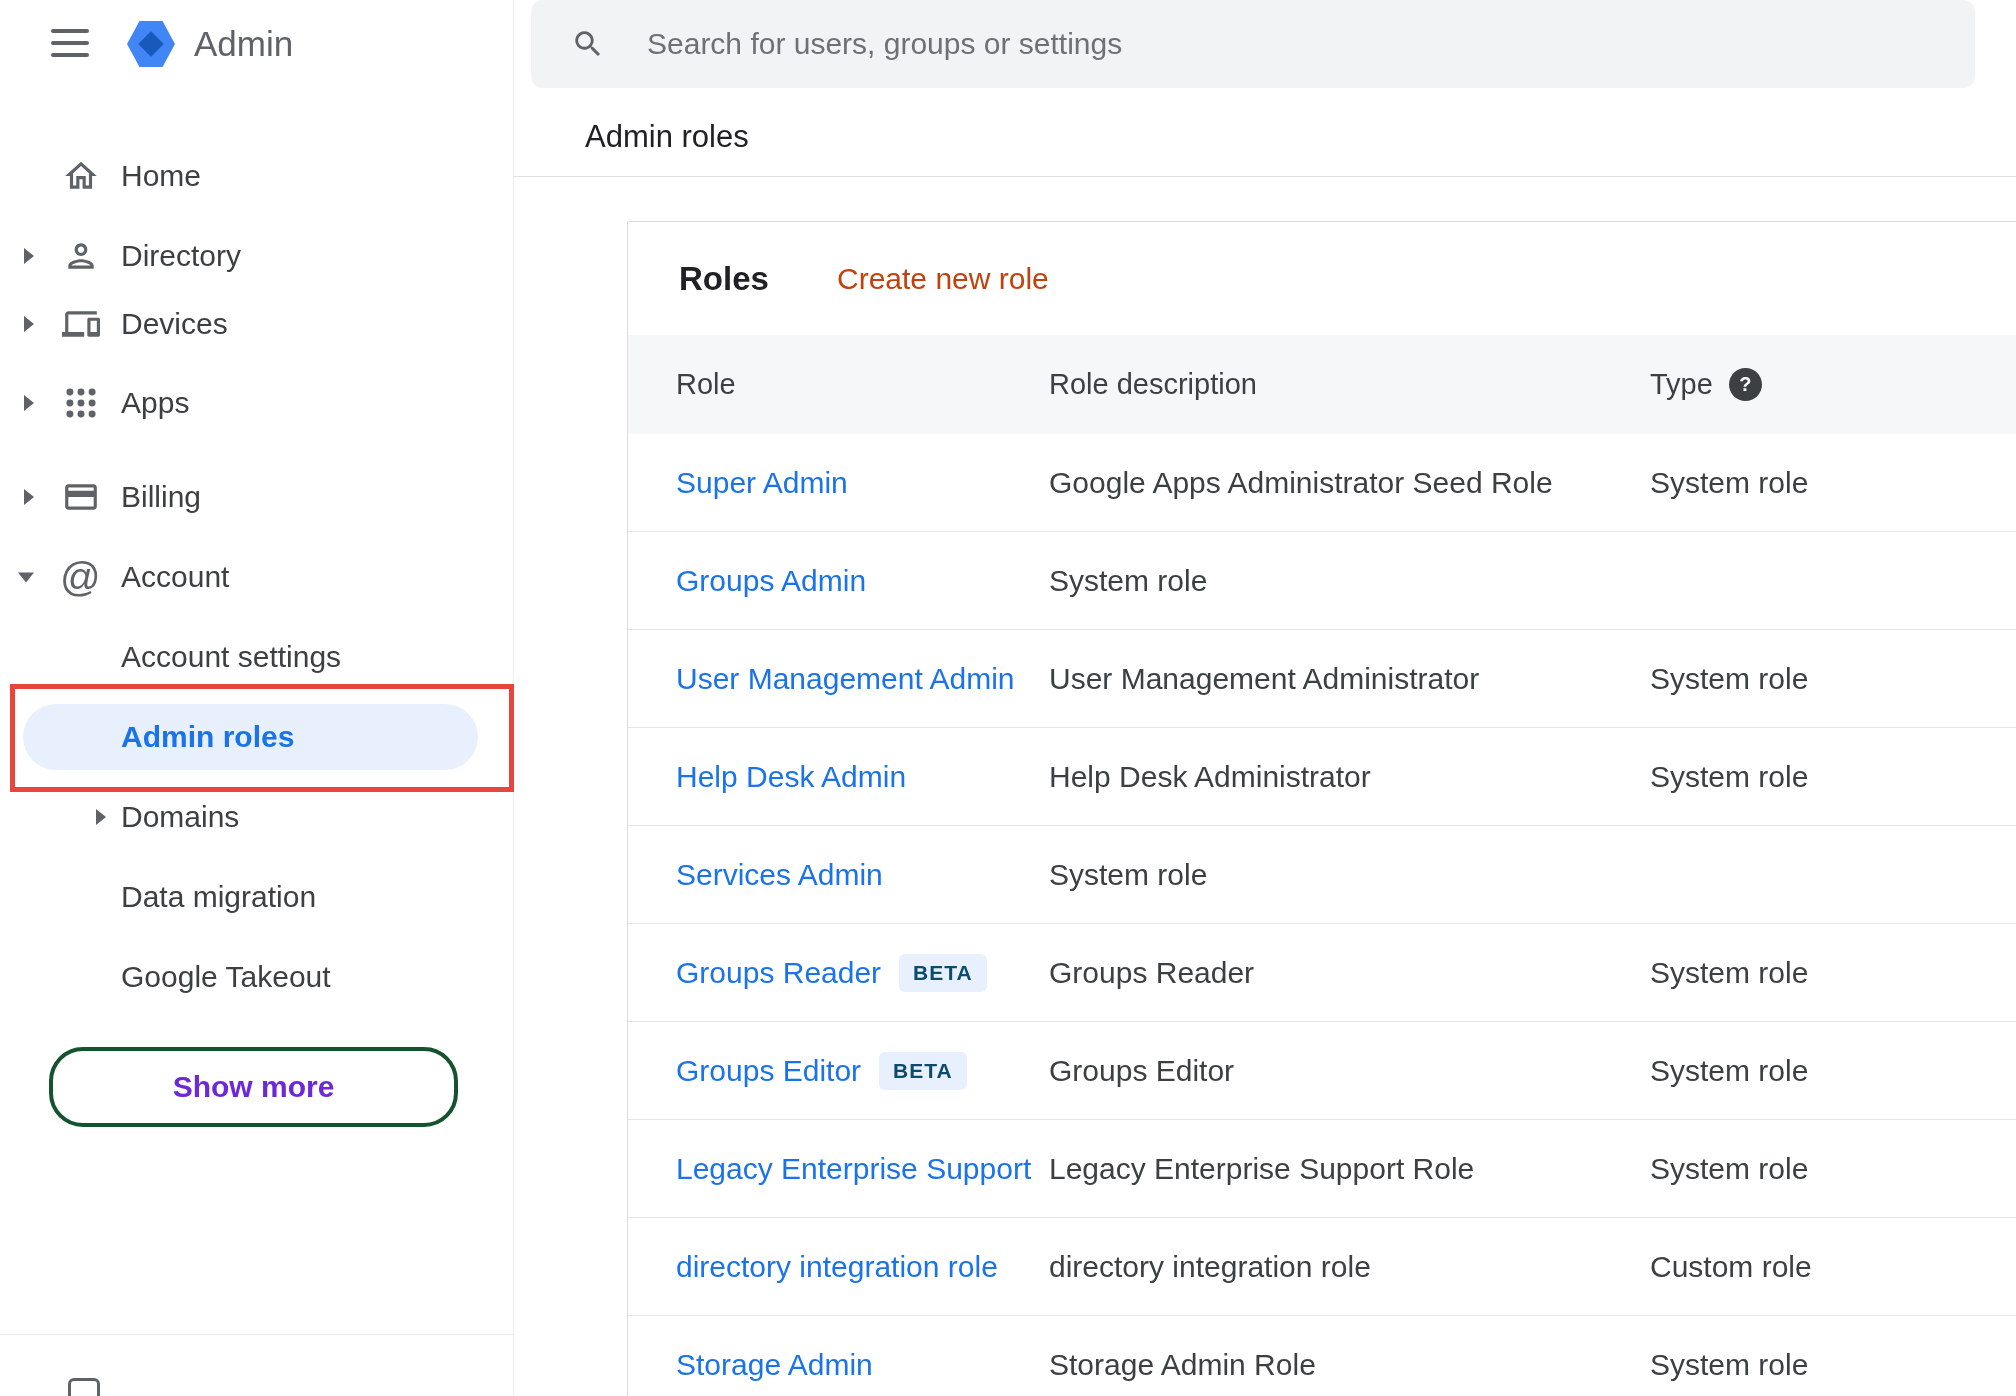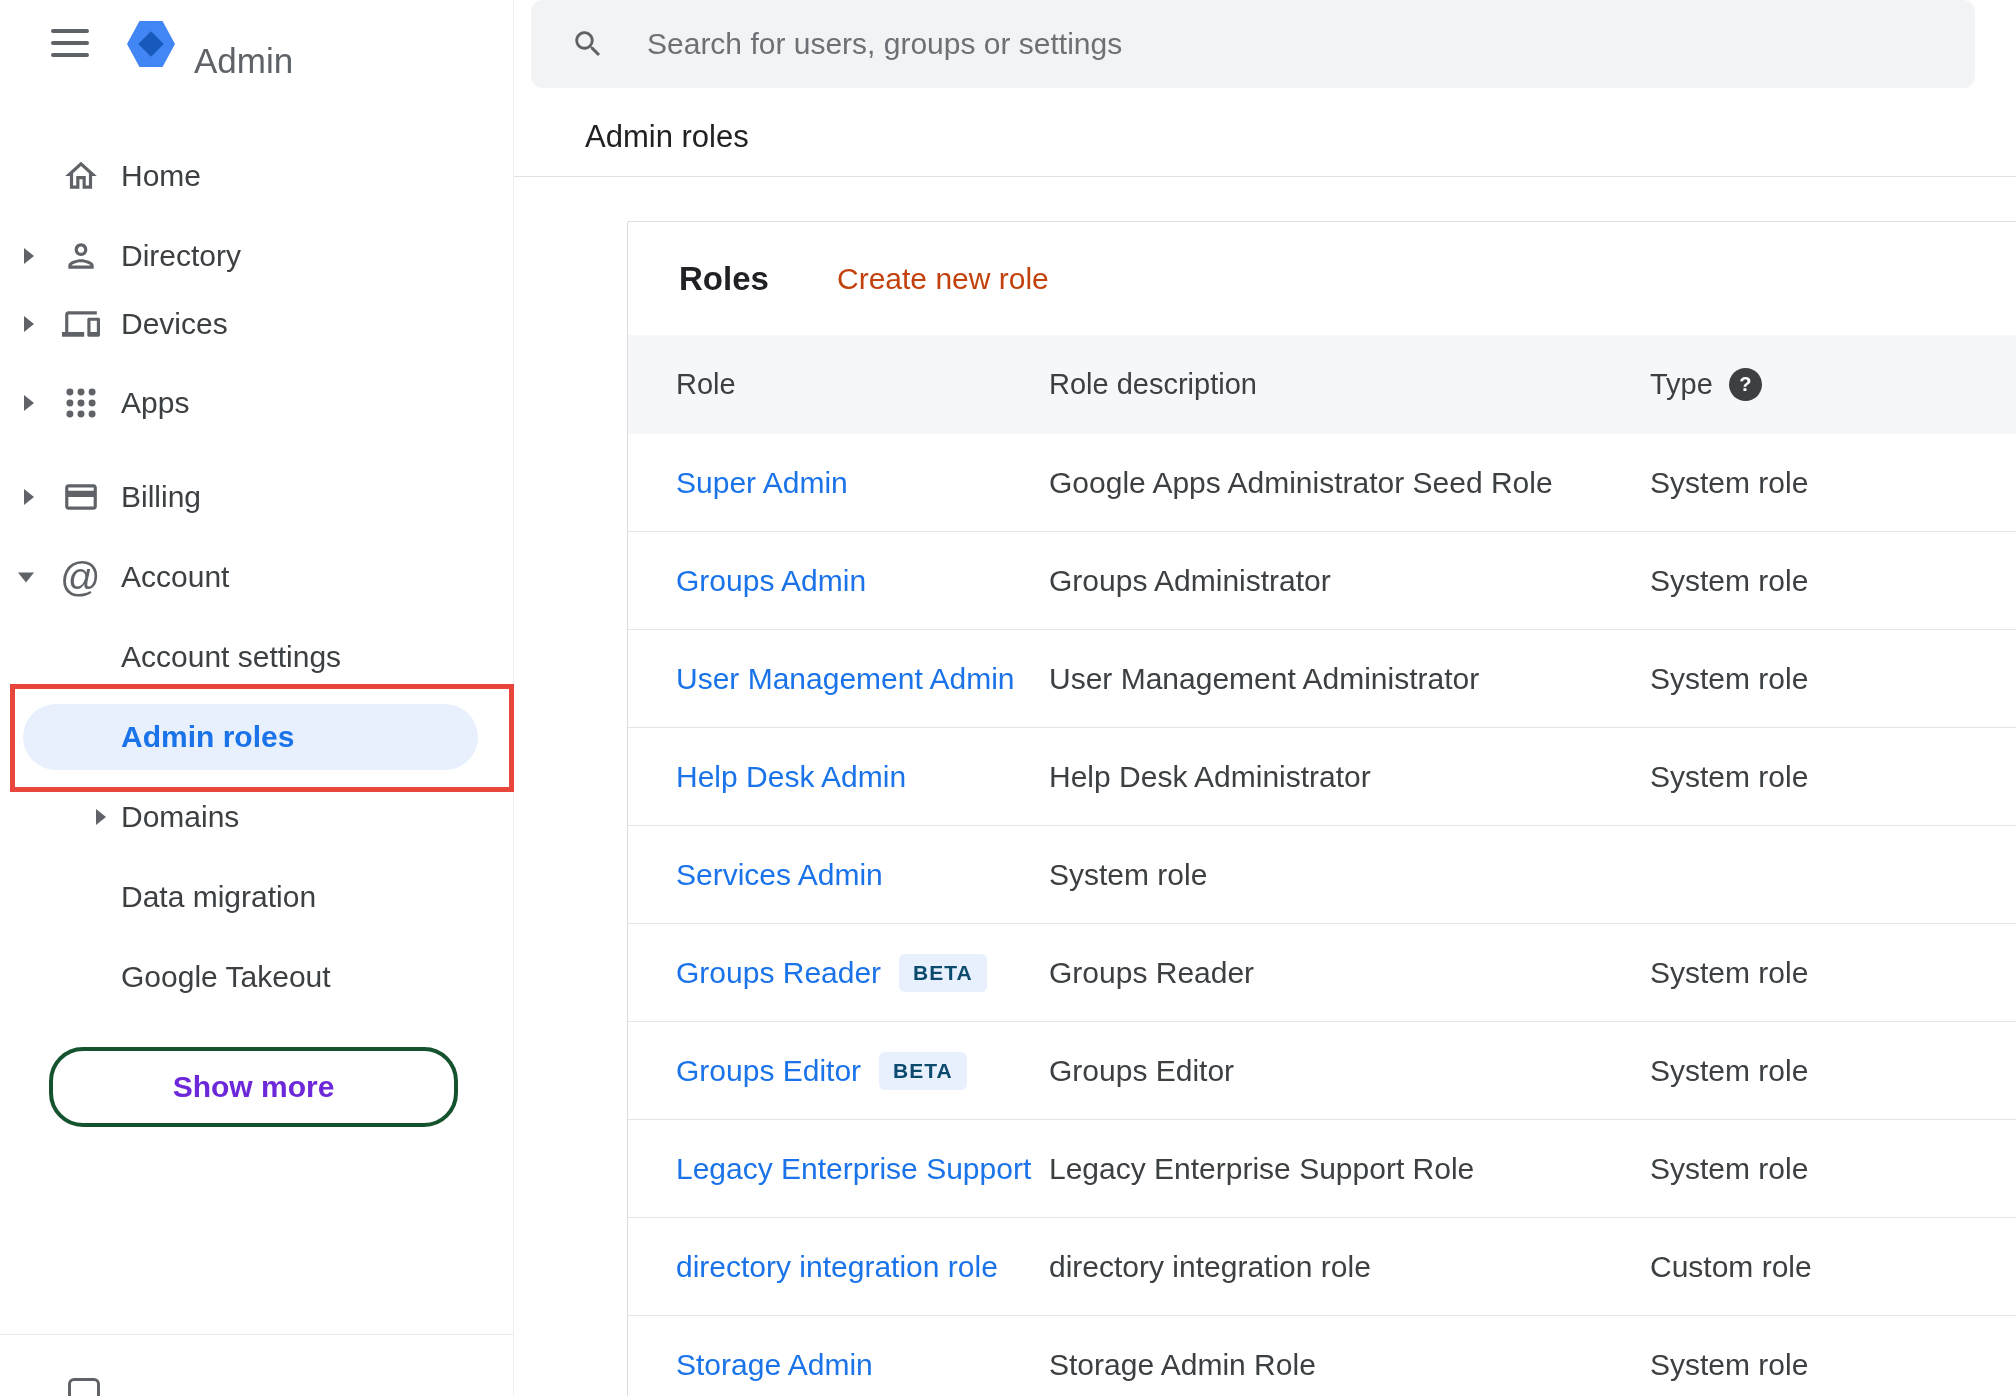--- a/index.html
+++ b/index.html
@@ -11,21 +11,21 @@
   .sidebar { position:absolute; left:0; top:0; width:514px; height:1396px;
     background:#fff; border-right:1px solid #eceff1; }
   .sb-header { position:absolute; left:0; top:0; height:88px; width:100%; }
   .burger { position:absolute; left:51px; top:29px; width:38px; height:30px; cursor:pointer; }
   .burger span { display:block; height:4px; width:38px; background:#5f6368; border-radius:2px; margin-bottom:8px; }
   .logo { position:absolute; left:127px; top:20px; width:48px; height:48px; }
   .hex { position:absolute; inset:0; background:#4285f4;
     clip-path:polygon(0% 50%, 26% 2%, 74% 2%, 100% 50%, 74% 98%, 26% 98%); }
   .hex-diamond { position:absolute; left:15px; top:15px; width:18px; height:18px;
     background:#185abc; transform:rotate(45deg); }
-  .app-title { position:absolute; left:194px; top:24px; font-size:35px; color:#5f6368;margin-top:17px; }
+  .app-title { position:absolute; left:194px; top:24px; font-size:35px; color:#5f6368; }
 
   .nav-item { position:absolute; left:0; right:0; height:80px; cursor:pointer; }
   .nav-label { position:absolute; left:121px; top:50%; transform:translateY(-50%);
     font-size:30px; color:#3c4043; white-space:nowrap; }
   .nav-icon { position:absolute; left:62px; top:50%; transform:translateY(-50%);
     width:38px; height:38px; }
   .nav-icon svg { width:38px; height:38px; fill:#5f6368; }
   .at-glyph { position:absolute; left:60px; top:50%; transform:translateY(-50%);
     font-size:40px; color:#5f6368; line-height:1; }
   .tri-r { position:absolute; left:24px; top:50%; transform:translateY(-50%);
@@ -229,21 +229,20 @@
         <a class="role-link">Super Admin</a>
       </div>
     <div class="desc-cell">Google Apps Administrator Seed Role</div>
     <div class="type-cell">System role</div>
   </div>
 
   <div class="trow grid">
     <div class="role-cell">
         <a class="role-link">Groups Admin</a>
       </div>
-    <div class="desc-cell">Groups Administrator</div>
     <div class="type-cell">System role</div>
   </div>
 
   <div class="trow grid">
     <div class="role-cell">
         <a class="role-link">User Management Admin</a>
       </div>
     <div class="desc-cell">User Management Administrator</div>
     <div class="type-cell">System role</div>
   </div>

